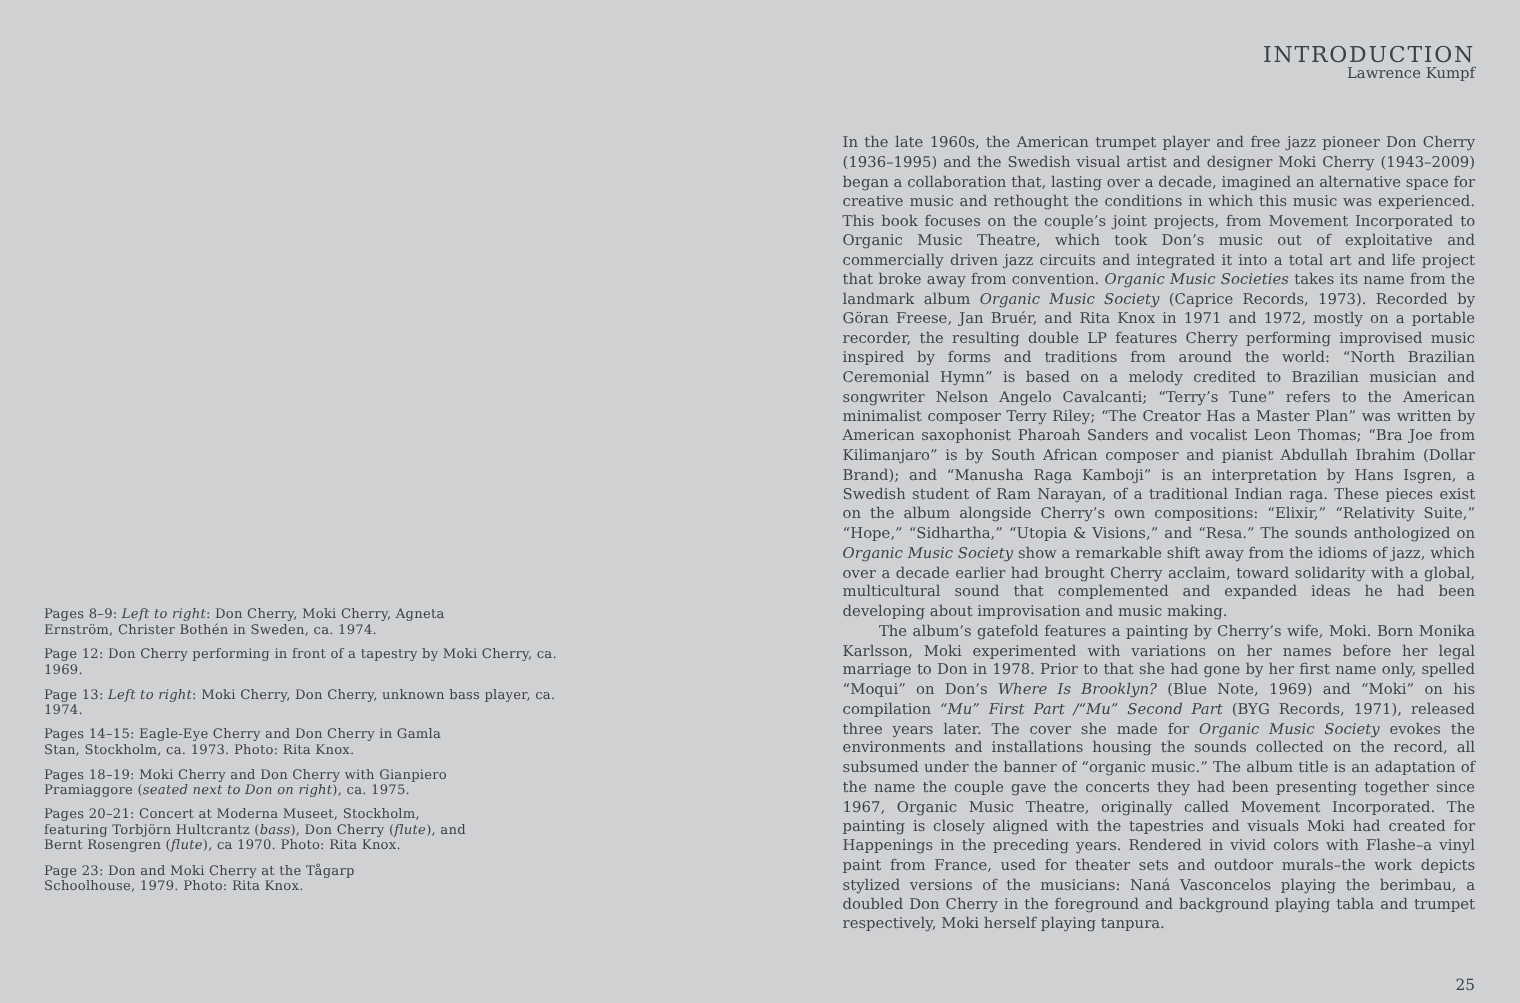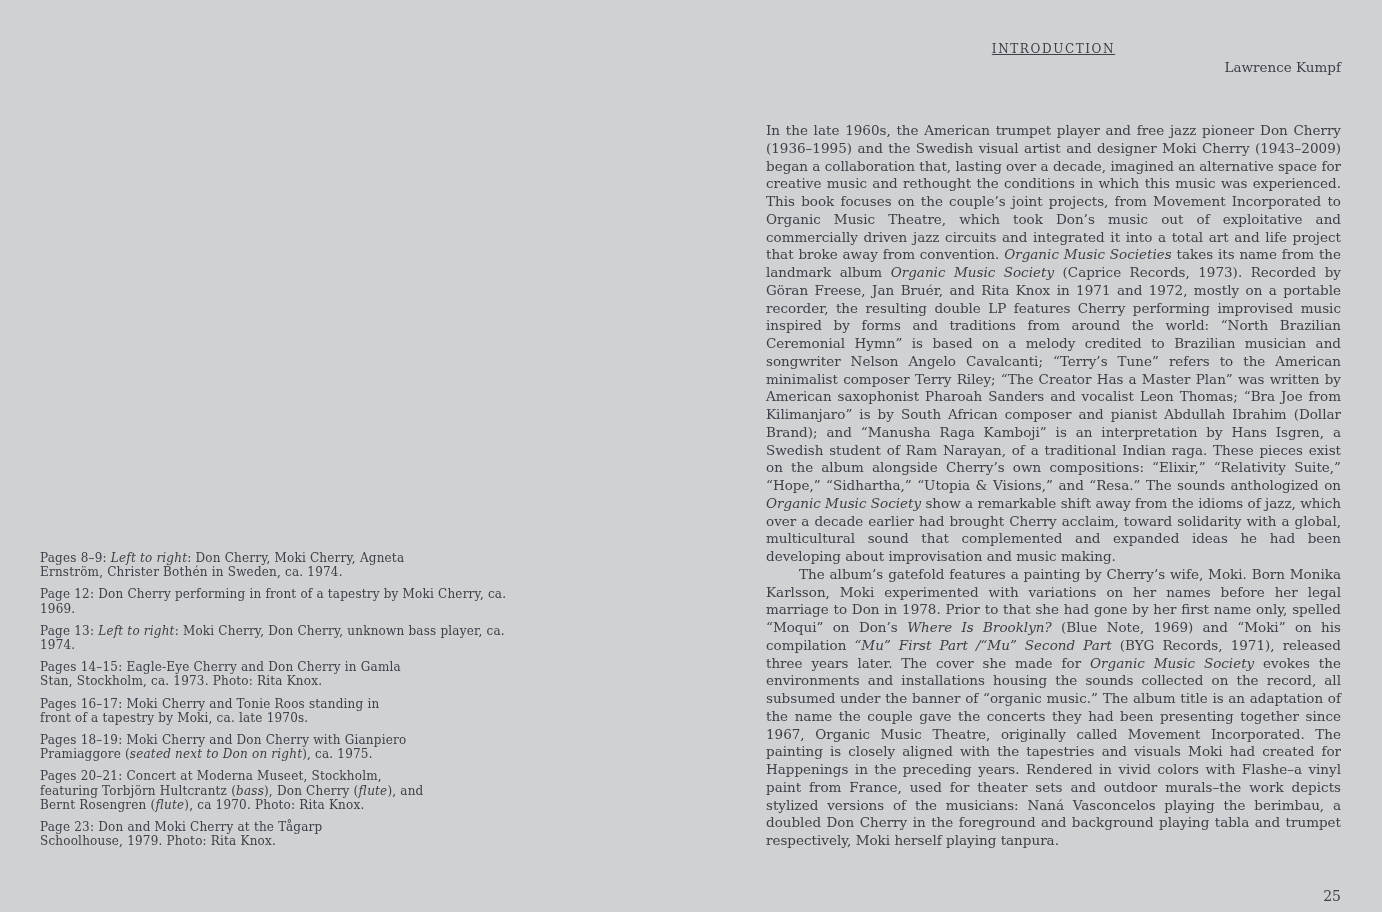--- a/index.html
+++ b/index.html
@@ -26,25 +26,24 @@
     margin-bottom: 8px;
     letter-spacing: 0.2px;
   }
   
   .right-col {
     position: absolute;
     left: 766px; top: 40px;
     width: 575px;
   }
   .intro-title {
-    text-align: center;
-    font-size: 12px;
+    text-align: right;
+    font-size: 20px;
     letter-spacing: 1.6px;
     line-height: 18px;
-    text-decoration: underline;
   }
   .intro-author {
     text-align: right;
     font-size: 13.5px;
     line-height: 17px;
     margin-top: 1px;
   }
   .intro-body {
     margin-top: 46px;
     font-size: 13.5px;
@@ -65,21 +64,20 @@
 </head>
 <body>
 
 <div class="spread">
 
   <div class="captions">
     <div class="caption">Pages 8–9: <i>Left to right</i>: Don Cherry, Moki Cherry, Agneta<br>Ernström, Christer Bothén in Sweden, ca. 1974.</div>
     <div class="caption">Page 12: Don Cherry performing in front of a tapestry by Moki Cherry, ca. 1969.</div>
     <div class="caption">Page 13: <i>Left to right</i>: Moki Cherry, Don Cherry, unknown bass player, ca. 1974.</div>
     <div class="caption">Pages 14–15: Eagle-Eye Cherry and Don Cherry in Gamla<br>Stan, Stockholm, ca. 1973. Photo: Rita Knox.</div>
-    <div class="caption">Pages 16–17: Moki Cherry and Tonie Roos standing in<br>front of a tapestry by Moki, ca. late 1970s.</div>
     <div class="caption">Pages 18–19: Moki Cherry and Don Cherry with Gianpiero<br>Pramiaggore (<i>seated next to Don on right</i>), ca. 1975.</div>
     <div class="caption">Pages 20–21: Concert at Moderna Museet, Stockholm,<br>featuring Torbjörn Hultcrantz (<i>bass</i>), Don Cherry (<i>flute</i>), and<br>Bernt Rosengren (<i>flute</i>), ca 1970. Photo: Rita Knox.</div>
     <div class="caption">Page 23: Don and Moki Cherry at the Tågarp<br>Schoolhouse, 1979. Photo: Rita Knox.</div>
   </div>
 
   <div class="right-col">
     <div class="intro-title">INTRODUCTION</div>
     <div class="intro-author">Lawrence Kumpf</div>
     <div class="intro-body">
       <p class="para">In the late 1960s, the American trumpet player and free jazz pioneer Don Cherry (1936–1995) and the Swedish visual artist and designer Moki Cherry (1943–2009) began a collaboration that, lasting over a decade, imagined an alternative space for creative music and rethought the conditions in which this music was experienced. This book focuses on the couple’s joint projects, from Movement Incorporated to Organic Music Theatre, which took Don’s music out of exploitative and commercially driven jazz circuits and integrated it into a total art and life project that broke away from convention. <i>Organic Music Societies</i> takes its name from the landmark album <i>Organic Music Society</i> (Caprice Records, 1973). Recorded by Göran Freese, Jan Bruér, and Rita Knox in 1971 and 1972, mostly on a portable recorder, the resulting double LP features Cherry performing improvised music inspired by forms and traditions from around the world: “North Brazilian Ceremonial Hymn” is based on a melody credited to Brazilian musician and songwriter Nelson Angelo Cavalcanti; “Terry’s Tune” refers to the American minimalist composer Terry Riley; “The Creator Has a Master Plan” was written by American saxophonist Pharoah Sanders and vocalist Leon Thomas; “Bra Joe from Kilimanjaro” is by South African composer and pianist Abdullah Ibrahim (Dollar Brand); and “Manusha Raga Kamboji” is an interpretation by Hans Isgren, a Swedish student of Ram Narayan, of a traditional Indian raga. These pieces exist on the album alongside Cherry’s own compositions: “Elixir,” “Relativity Suite,” “Hope,” “Sidhartha,” “Utopia &amp; Visions,” and “Resa.” The sounds anthologized on <i>Organic Music Society</i> show a remarkable shift away from the idioms of jazz, which over a decade earlier had brought Cherry acclaim, toward solidarity with a global, multicultural sound that complemented and expanded ideas he had been developing about improvisation and music making.</p>

